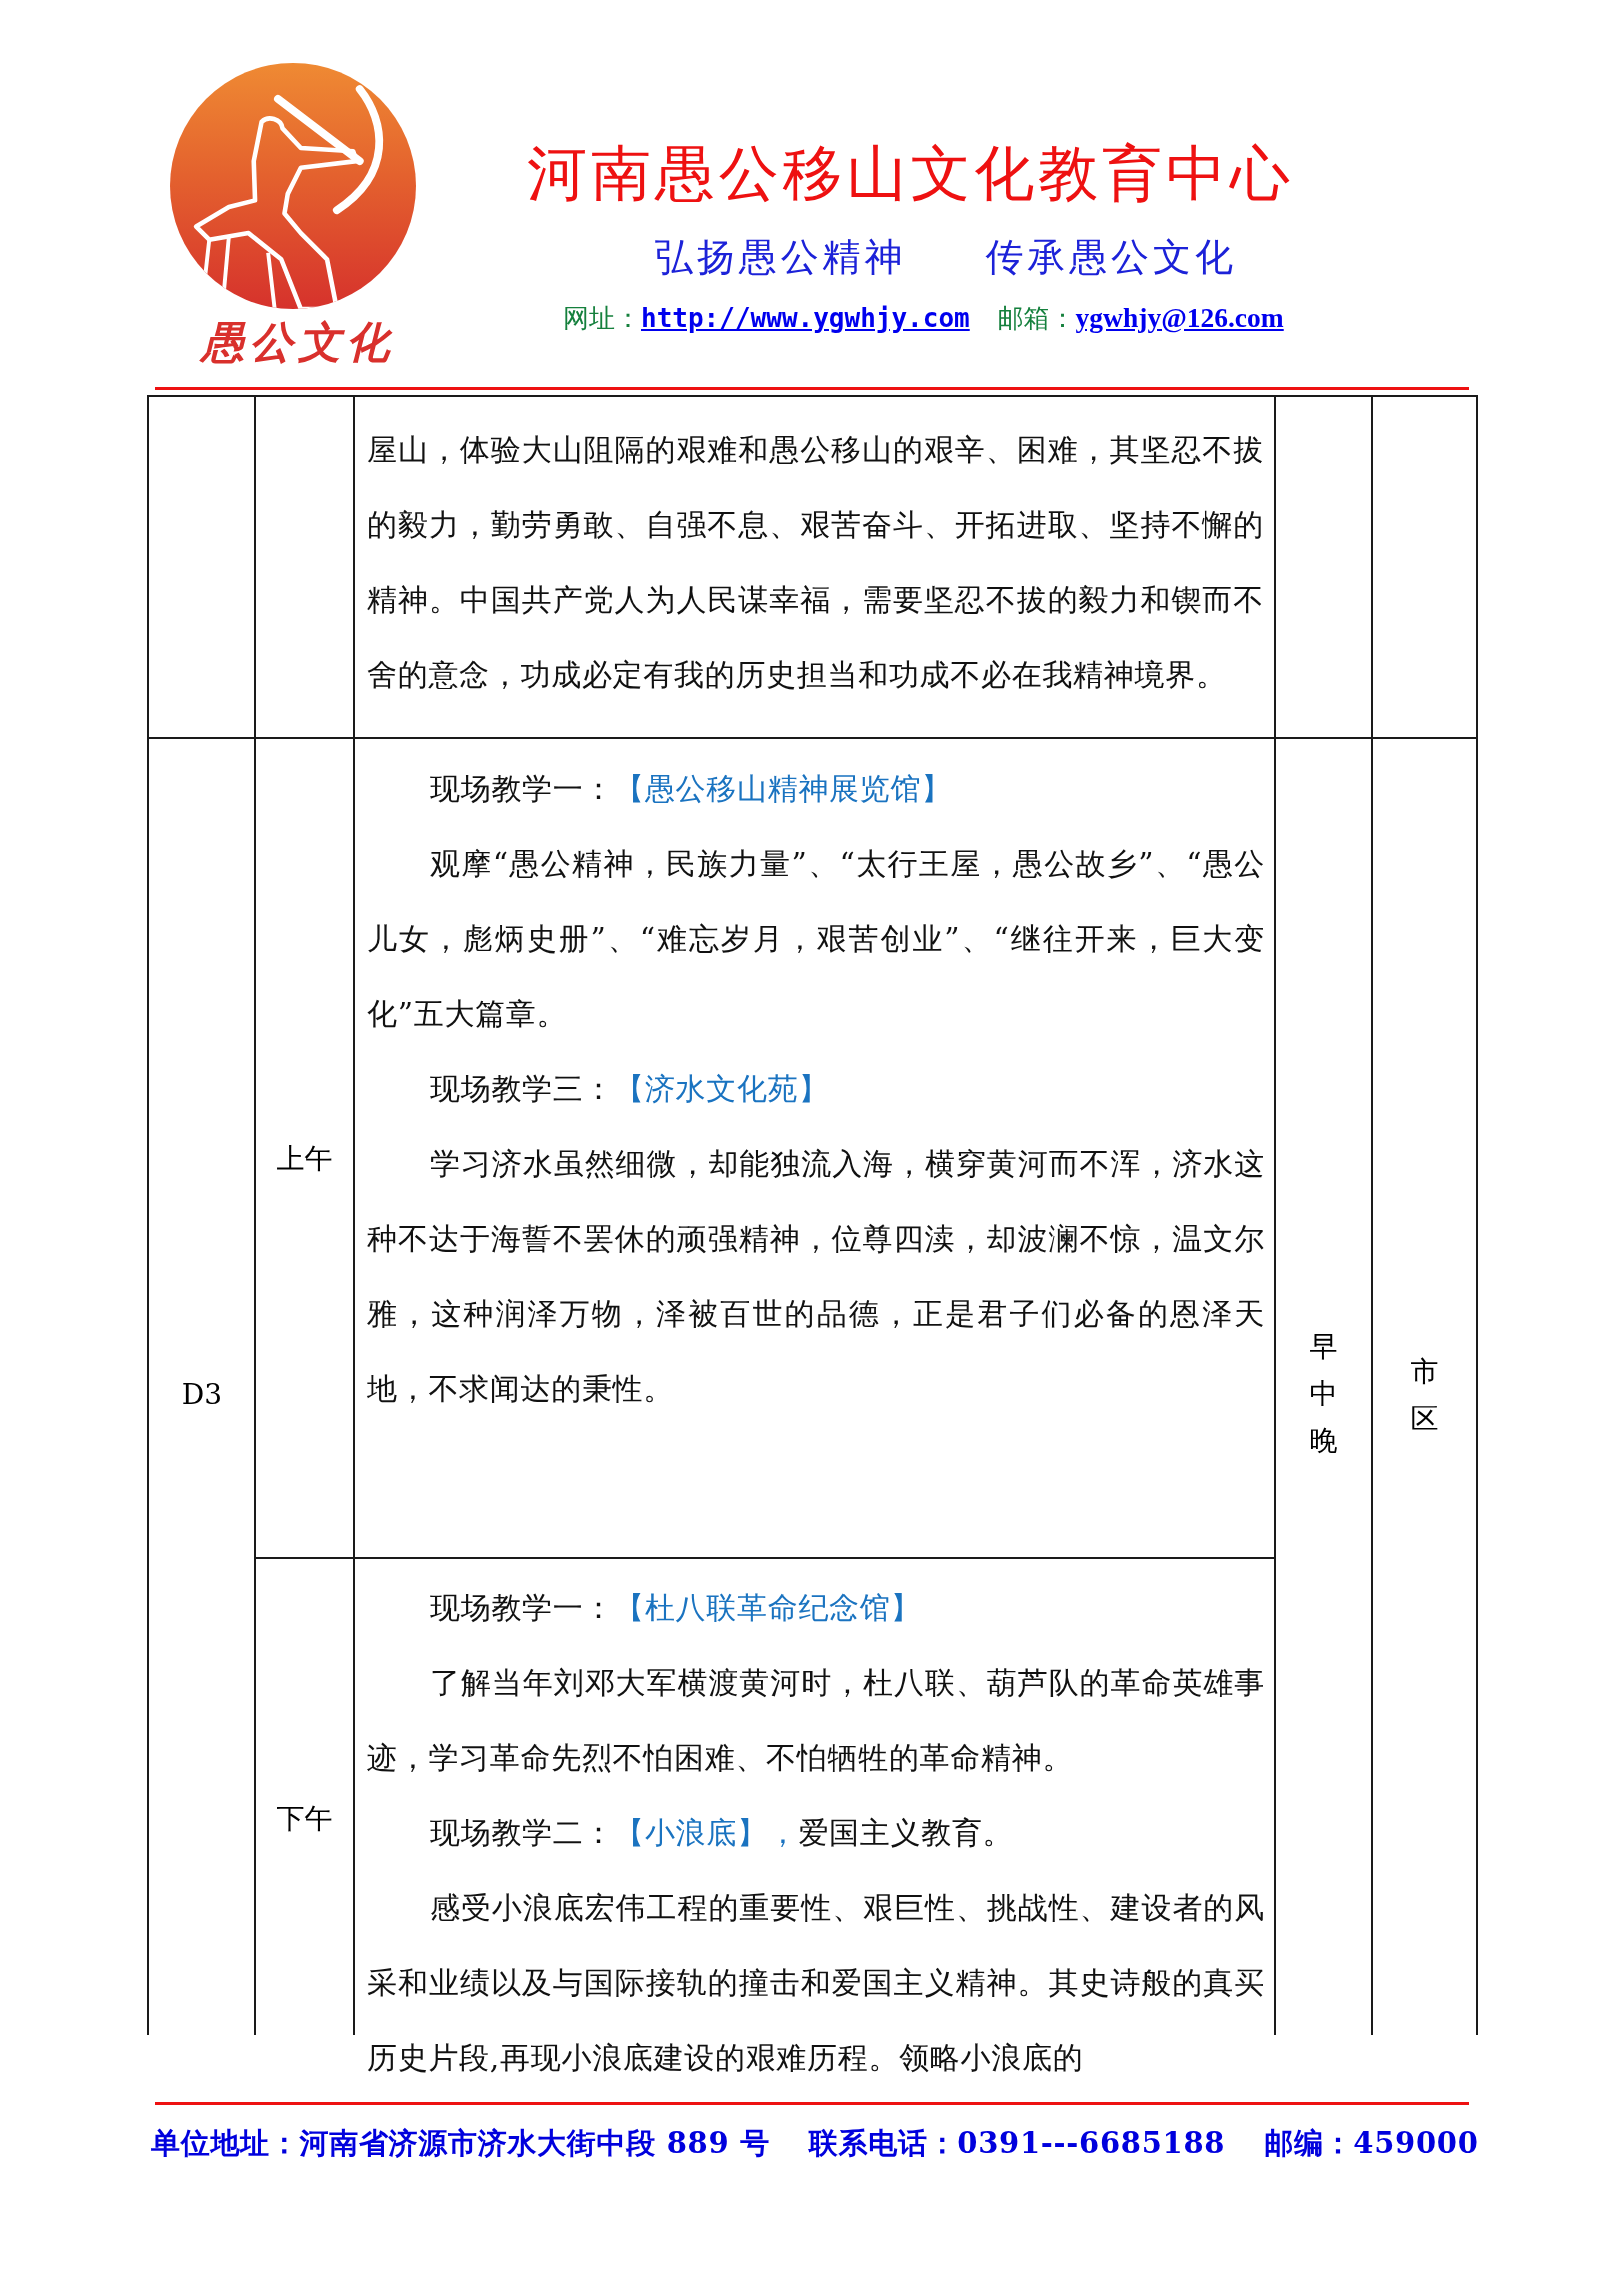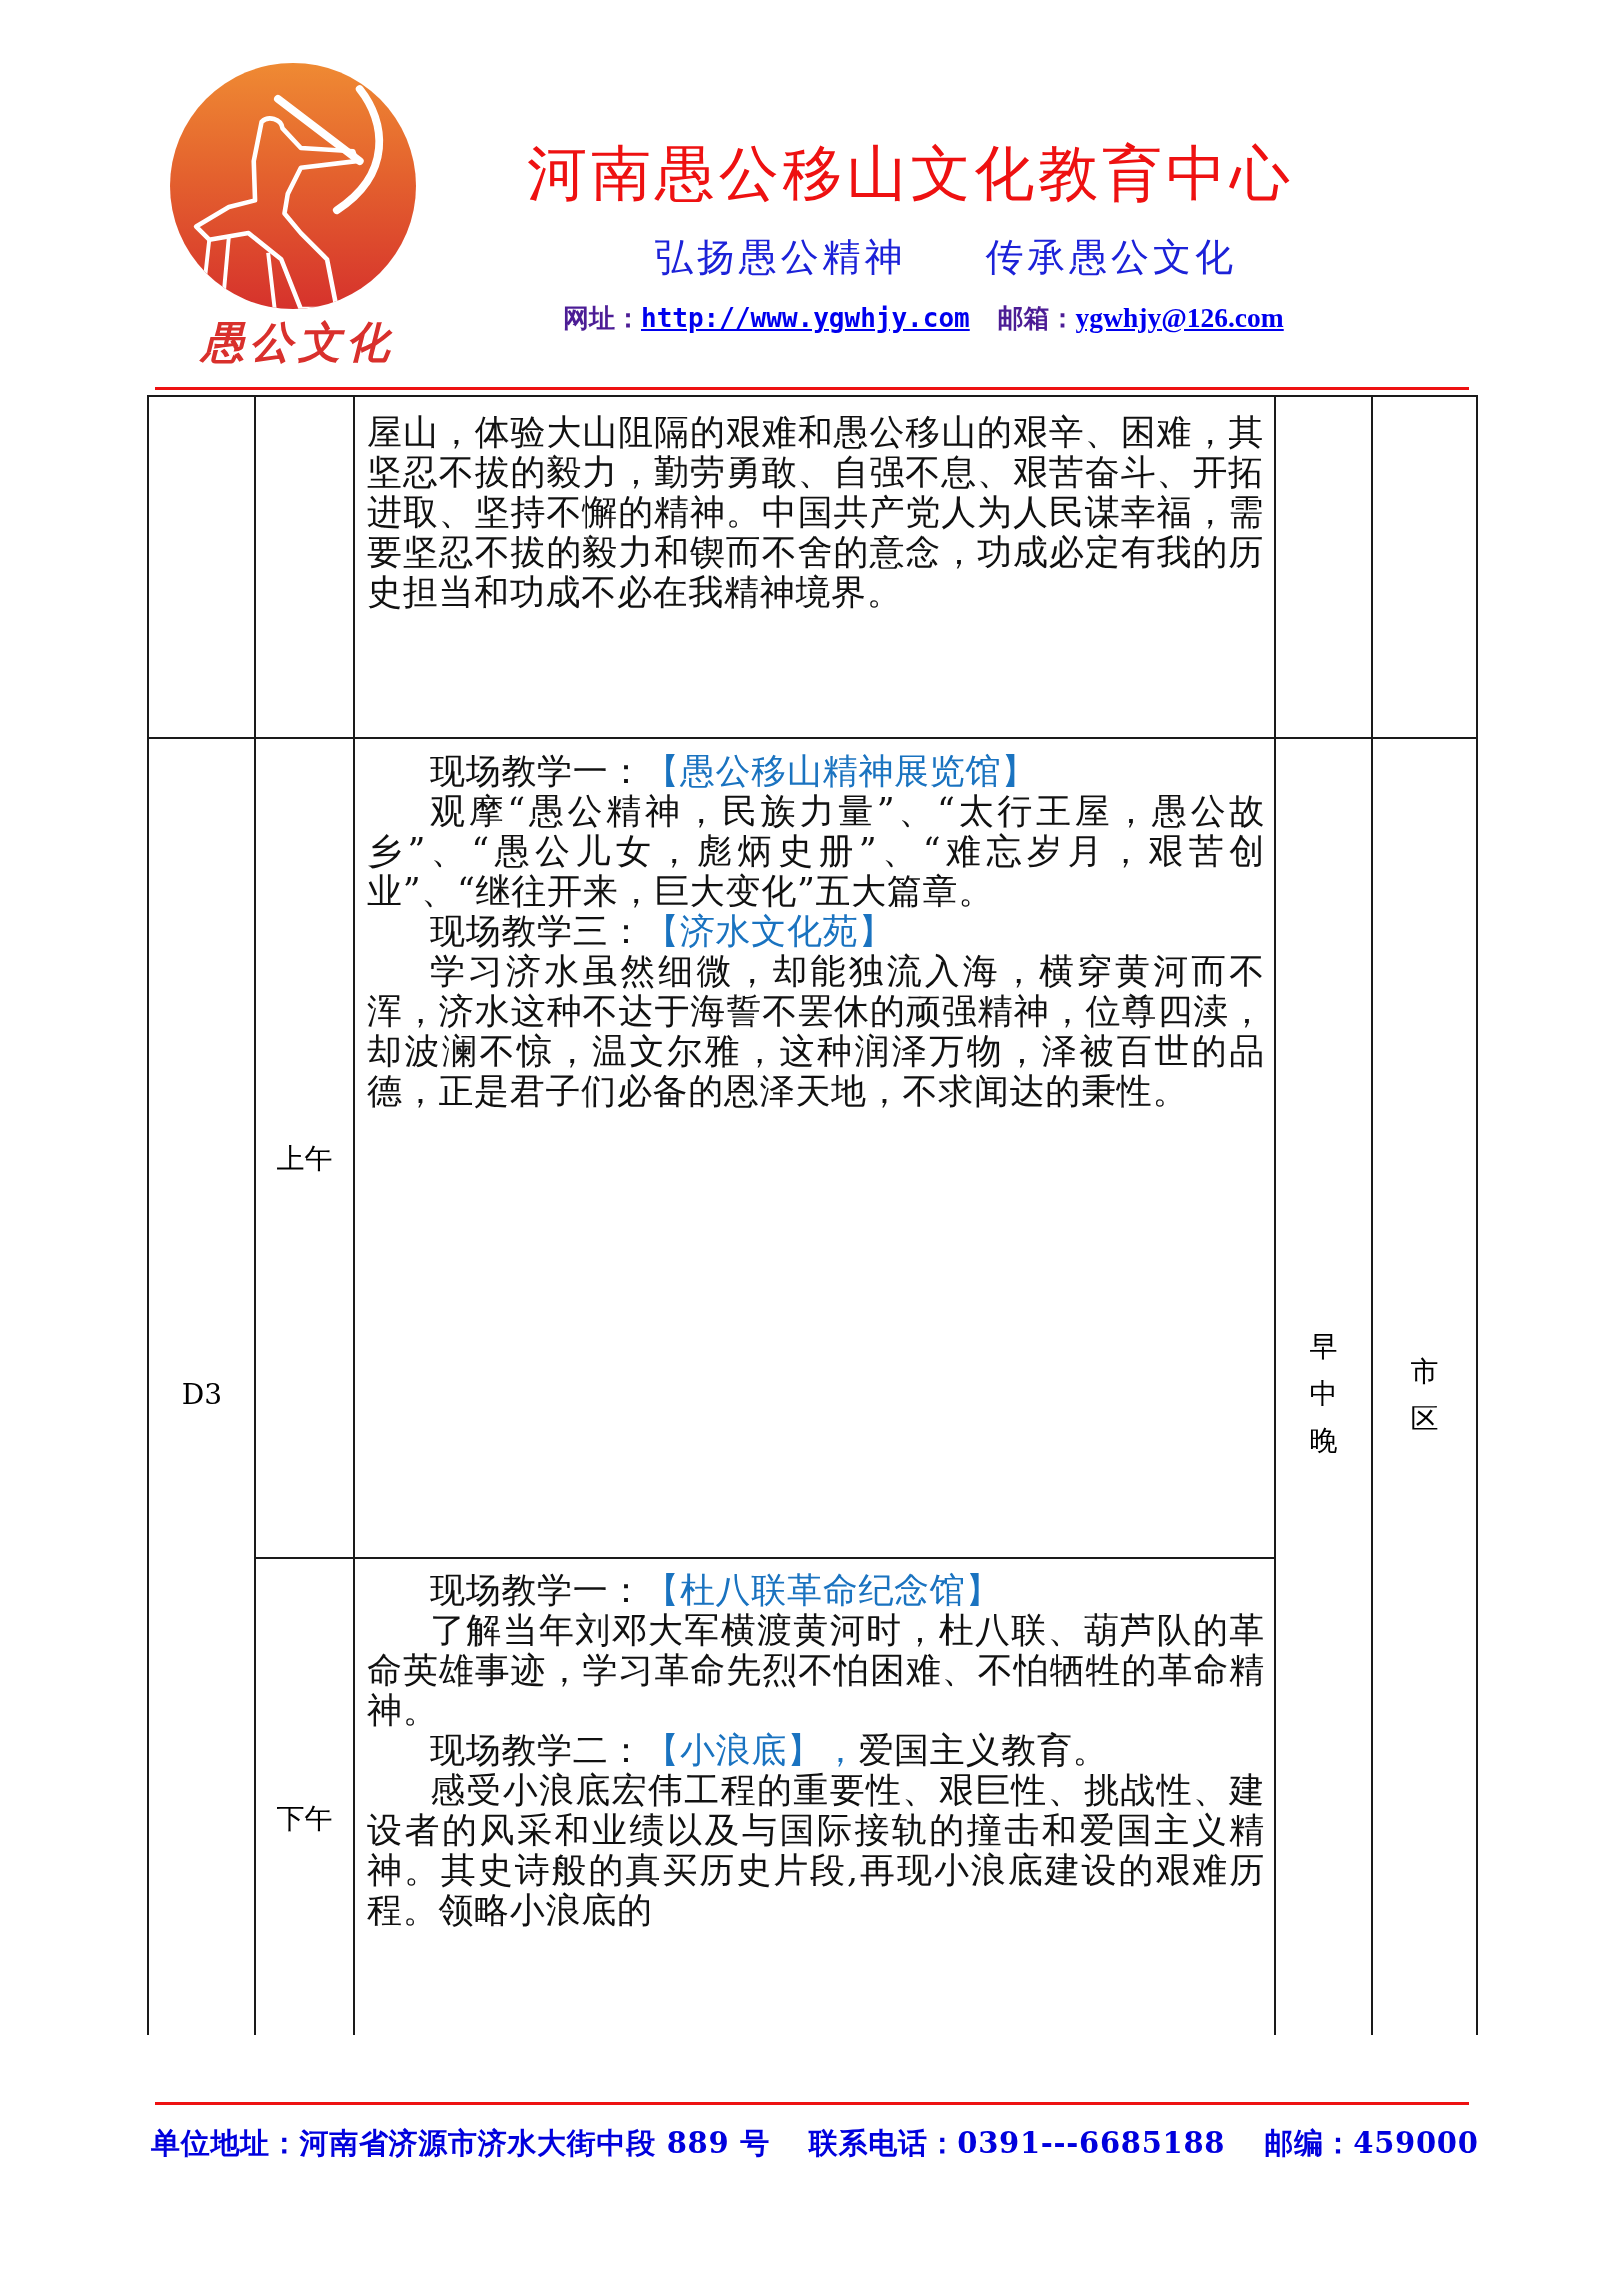--- a/index.html
+++ b/index.html
@@ -15,37 +15,37 @@
                font-family: "DejaVu Serif", serif; font-weight: bold; font-size: 43px; color: #d9302c;
                letter-spacing: 5.2px; font-style: italic; }
 
   .org-title { position: absolute; left: 527px; top: 134px; font-size: 60px; color: #ee1111;
                font-family: "DejaVu Serif", serif; letter-spacing: 3.9px; white-space: nowrap; }
   .slogan { position: absolute; left: 655px; top: 232px; font-size: 38px; color: #1c22d8;
             font-family: Liberation Serif, serif; letter-spacing: 3.9px; white-space: nowrap; }
   .slogan span + span { margin-left: 79px; }
   .contact-line { position: absolute; left: 563px; top: 301px; font-size: 26px; white-space: nowrap;
                   font-family: "DejaVu Serif", serif; }
-  .contact-line .lbl { color: #4c1d95; font-weight: bold; margin-top: 32px; }
+  .contact-line .lbl { color: #15803d; font-weight: normal; margin-top: 32px; }
   .contact-line .url { color: #0000ee; text-decoration: underline; font-family: "DejaVu Sans Mono", monospace;
                        font-weight: bold; font-size: 26px; margin-right: 19.6px; }
   .contact-line .mail { color: #0000ee; text-decoration: underline; font-weight: bold;
                         font-family: "Liberation Serif", serif; font-size: 27.5px; }
 
   .rule-red { position: absolute; height: 3.3px; background: #ee1111; }
   .rule-top { left: 155px; top: 387px; width: 1314px; }
   .rule-bottom { left: 155px; top: 2102px; width: 1314px; }
 
   
   .tbl { position: absolute; left: 0; top: 0; width: 1623px; height: 2295px; pointer-events: none; }
   .line { position: absolute; background: #1a1a1a; }
   .v { width: 2px; }
   .h { height: 2px; }
 
-  .cell-text { position: absolute; font-size: 35px; line-height: 40px; letter-spacing: 0.7px;
+  .cell-text { position: absolute; font-size: 30px; line-height: 75px; letter-spacing: 0.7px;
                font-family: "DejaVu Serif", "Liberation Serif", serif; color: #111; }
   .para { margin: 0; text-align: justify; }
   .indent { text-indent: 63px; }
   .site { color: #1a73c0; }
   .center-label { position: absolute; font-size: 28px; text-align: center; font-family: "DejaVu Serif", serif; }
   .vertical { line-height: 47px; }
 
   
   .footer { position: absolute; left: 151px; top: 2124px; width: 1316px; font-size: 29px; color: #0000dd;
             font-weight: bold; white-space: nowrap; font-family: "DejaVu Serif", serif; letter-spacing: 0.7px; }

